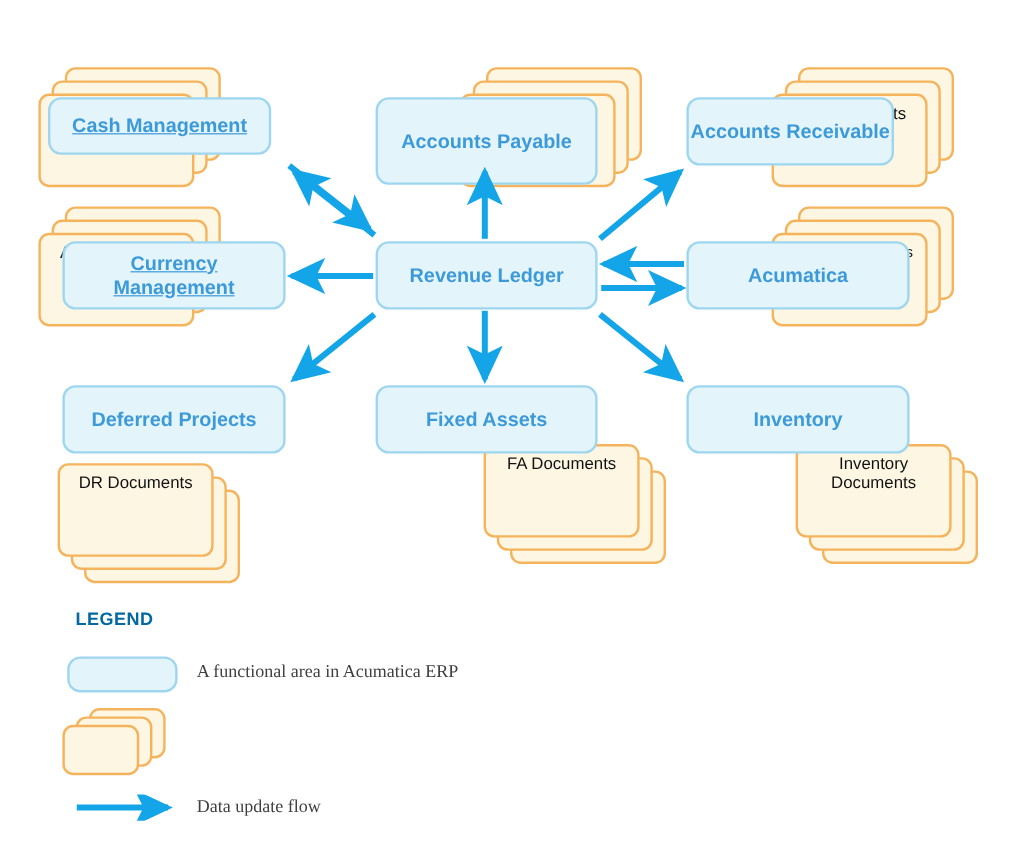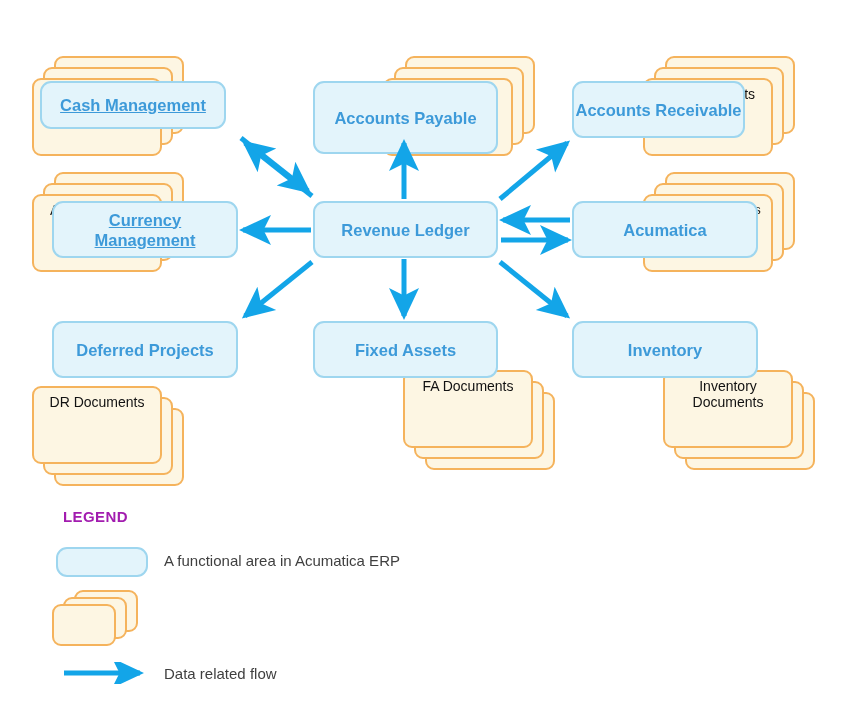--- a/index.html
+++ b/index.html
@@ -81,30 +81,30 @@
     left: 0; top: 0;
     width: 843px;
     height: 720px;
   }
   #legend-title {
     position: absolute;
     left: 63px;
     top: 508px;
     font-size: 15px;
     font-weight: bold;
-    color: #a21caf;
+    color: #0369a1;
     letter-spacing: 0.4px;
     font-family: "Liberation Sans", sans-serif;
   }
   .legend-text {
     position: absolute;
     font-size: 15px;
     color: #3f3f3f;
     line-height: 21px;
-    font-family: Liberation Sans, sans-serif;
+    font-family: Liberation Serif, serif;
     white-space: pre-line;
   }
   .legend-area-swatch {
     position: absolute;
     left: 56px;
     top: 547px;
     width: 92px;
     height: 30px;
     box-sizing: border-box;
     background: #e3f4fb;
@@ -164,21 +164,21 @@
         <div class="doc-card" style="width: 130px; height: 78px; left: 11px; top: 11px;"></div>
         <div class="doc-card" style="width: 130px; height: 78px; left: 0px; top: 22px;"></div>
         <div class="doc-label" style="width: 130px; height: 78px; left: 0px; top: 22px;">AR Documents</div>
       </div>
       <div class="doc-stack" style="left: 643px; top: 172px; width: 152px; height: 100px;">
         <div class="doc-card" style="width: 130px; height: 78px; left: 22px; top: 0px;"></div>
         <div class="doc-card" style="width: 130px; height: 78px; left: 11px; top: 11px;"></div>
         <div class="doc-card" style="width: 130px; height: 78px; left: 0px; top: 22px;"></div>
         <div class="doc-label small" style="width: 130px; height: 78px; left: 0px; top: 22px;">Project Documents</div>
       </div>
-      <div class="doc-stack" style="left: 32px; top: 386px; width: 144px; height: 100px; text-decoration: underline;">
+      <div class="doc-stack" style="left: 48px; top: 386px; width: 144px; height: 100px; text-decoration: underline;">
         <div class="doc-card" style="width: 130px; height: 78px; left: 22px; top: 22px;"></div>
         <div class="doc-card" style="width: 130px; height: 78px; left: 11px; top: 11px;"></div>
         <div class="doc-card" style="width: 130px; height: 78px; left: 0px; top: 0px;"></div>
         <div class="doc-label" style="width: 130px; height: 78px; left: 0px; top: 0px;">DR Documents</div>
       </div>
       <div class="doc-stack" style="left: 403px; top: 370px; width: 152px; height: 100px;">
         <div class="doc-card" style="width: 130px; height: 78px; left: 22px; top: 22px;"></div>
         <div class="doc-card" style="width: 130px; height: 78px; left: 11px; top: 11px;"></div>
         <div class="doc-card" style="width: 130px; height: 78px; left: 0px; top: 0px;"></div>
         <div class="doc-label" style="width: 130px; height: 78px; left: 0px; top: 0px;">FA Documents</div>
@@ -246,16 +246,16 @@
     </div>
 
     <svg class="legend-arrow" viewBox="0 0 92 22" xmlns="http://www.w3.org/2000/svg">
       <defs>
         <marker id="ah2" markerWidth="7" markerHeight="7" refX="5.6" refY="3.5" orient="auto" markerUnits="strokeWidth">
           <path d="M0,0.5 L6.4,3.5 L0,6.5 L1.5,3.5 Z" fill="#13a5e8"></path>
         </marker>
       </defs>
       <line x1="2" y1="11" x2="78" y2="11" stroke="#13a5e8" stroke-width="5" marker-end="url(#ah2)"></line>
     </svg>
-    <div class="legend-text" style="left:164px; top:663px;">Data related flow</div>
+    <div class="legend-text" style="left:164px; top:663px;">Data update flow</div>
   </div>
 
 </div>
 
 </body></html>

